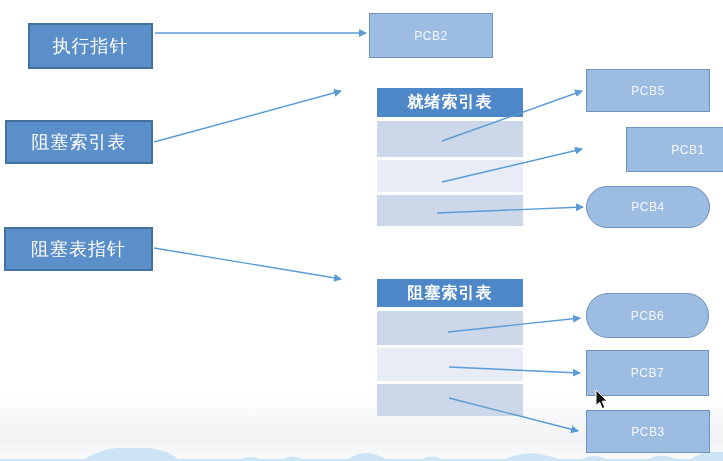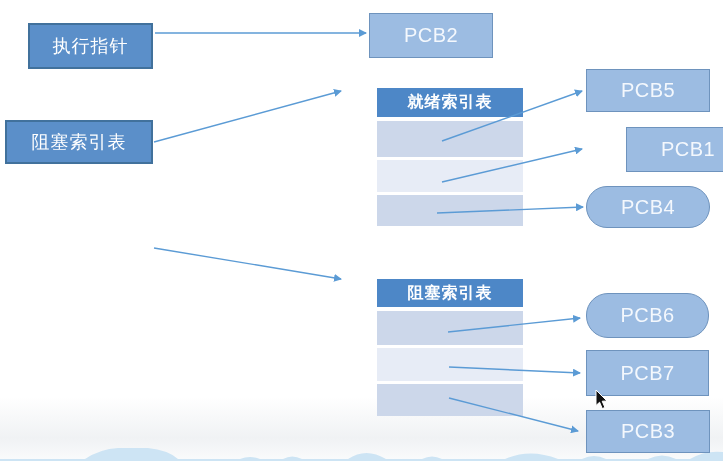--- a/index.html
+++ b/index.html
@@ -24,21 +24,21 @@
   }
   .pointer-box {
     background: var(--pointer-box-fill, #5b8fc9);
     border: 2px solid var(--pointer-box-border, #41719c);
     font-size: 18px;
     letter-spacing: 1px;
   }
   .pcb-box {
     background: var(--pcb-fill, #9cbce2);
     border: 1.5px solid var(--pcb-border, #6e93bd);
-    font-size: 20px;
+    font-size: 12px;
     color: #f4f8fd;
     letter-spacing: 0.5px;
   }
   .idx-table { position: absolute; margin-left: 32px; }
   .idx-header {
     position: absolute;
     left: 0; right: 0;
     background: var(--table-header-fill, #4d87c7);
     color: #ffffff;
     font-weight: bold;
@@ -77,20 +77,23 @@
       L505,459 Q530,448 558,459 L582,459 Q594,453 606,459
       L648,459 Q662,452 676,459 L690,459 Q705,450 723,452
       L723,461 L0,461 Z"></path>
   </svg>
 
   <div class="box pointer-box" style="left:28px; top:23px; width:125px; height:46px;">
     <span>执行指针</span>
   </div>
   <div class="box pointer-box" style="left:5px; top:120px; width:148px; height:44px;">
     <span>阻塞索引表</span>
+  </div>
+  <div class="box pointer-box" style="left:4px; top:227px; width:149px; height:44px;">
+    <span>阻塞表指针</span>
   </div>
 
   <div class="box pcb-box" style="left:369px; top:13px; width:124px; height:45px;">
     <span>PCB2</span>
   </div>
 
   <div class="idx-table" style="left:345px; top:88px; width:146px; height:138px;">
     <div class="idx-header" style="top:0; height:29px;">就绪索引表</div>
     <div class="idx-row row-dark" style="top:33px;  height:36px;"></div>
     <div class="idx-row row-light" style="top:72px;  height:32px;"></div>

